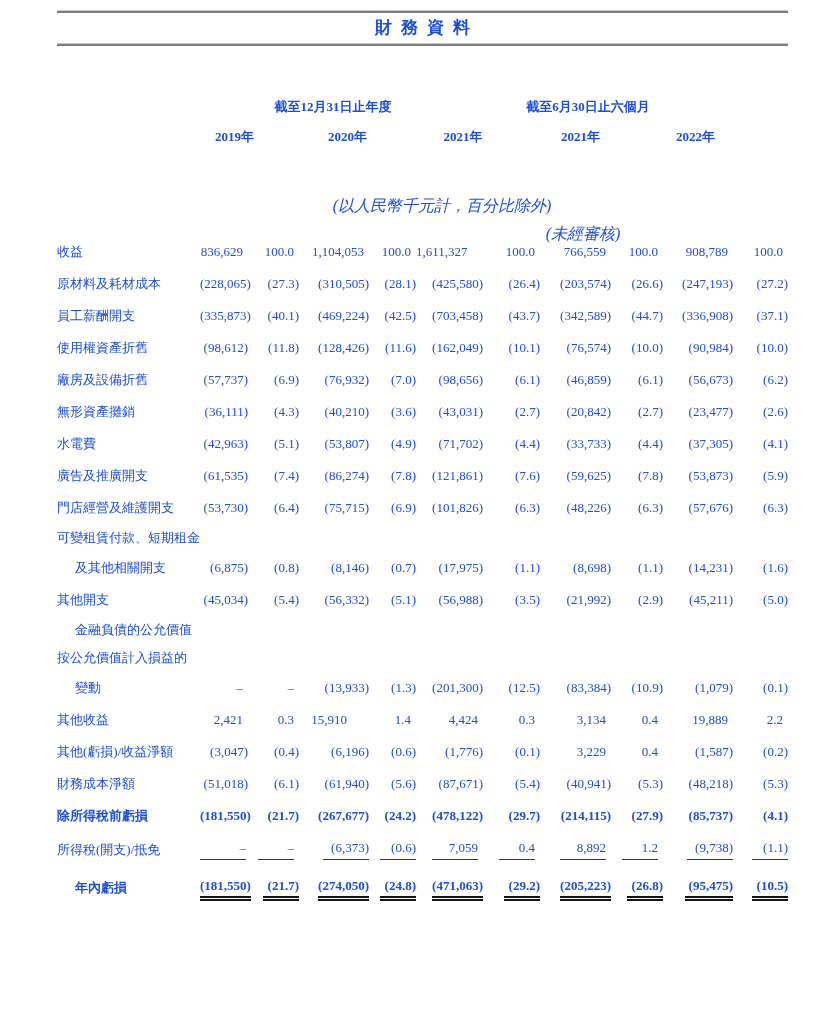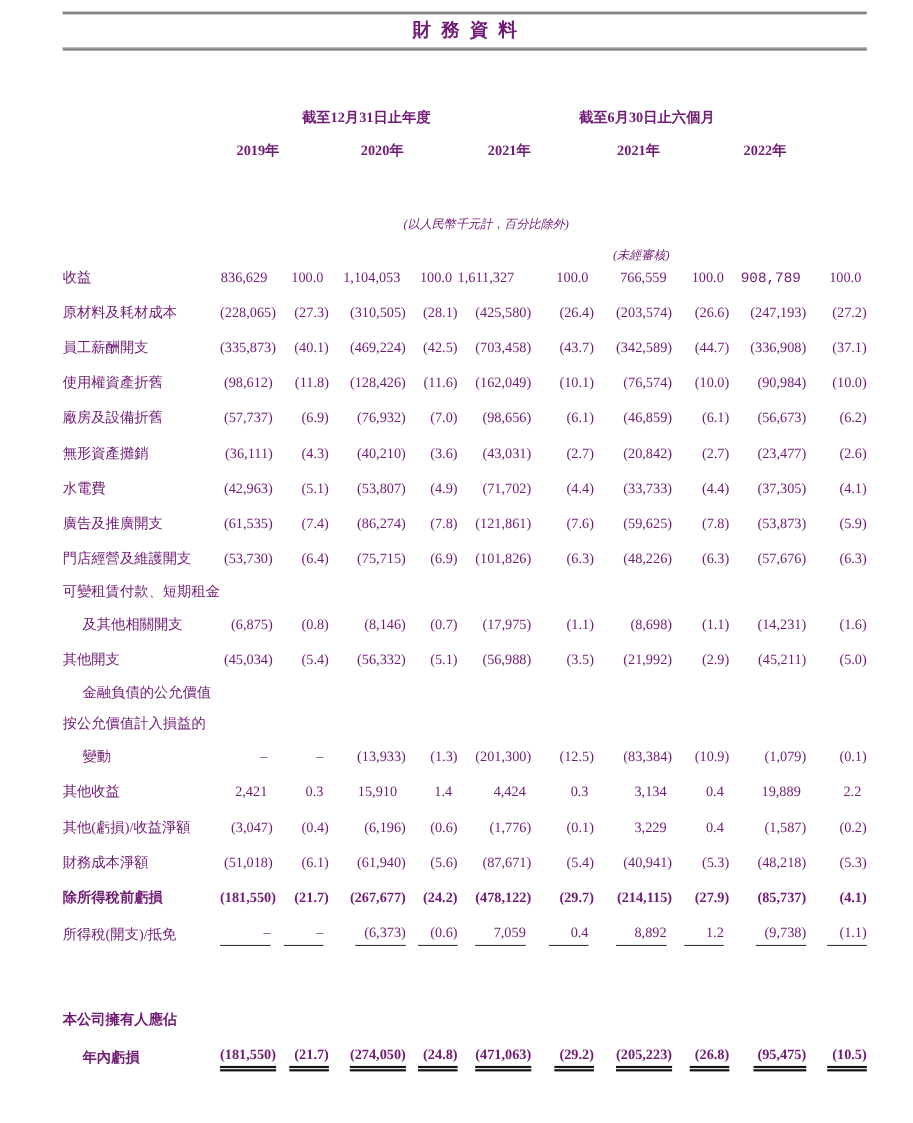--- a/index.html
+++ b/index.html
@@ -1,20 +1,20 @@
 <!DOCTYPE html>
 <html><head>
 <meta charset="utf-8">
 <style>
   html,body{margin:0;padding:0;background:#ffffff;}
   .page{
     width:830px;height:1021px;box-sizing:border-box;
     padding:10px 42px 0 57px;background:#fff;overflow:hidden;
     font-family:"Liberation Serif","DejaVu Serif",serif;
-    color:#701a75;
+    color:#1d4ed8;
   }
   
   .rule{height:2px;background:#7e7e7e;border-top:1px solid #c8c8c8;}
   .title{
     margin:0;height:30px;line-height:30px;text-align:center;
     font-size:17px;font-weight:bold;letter-spacing:9px;text-indent:9px;
   }
   
   .table-wrap{position:relative;margin-top:46px;width:731px;}
   table{table-layout:fixed;width:731px;border-collapse:collapse;}
@@ -33,21 +33,21 @@
   .period{text-align:center;font-weight:bold;}
   .period .p1{position:relative;left:-37px;display:inline-block;}
   .period .p2{position:relative;left:-76px;display:inline-block;}
   .year{text-align:center;font-weight:bold;}
   .year span{position:relative;display:inline-block;}
   .year .y0{left:-15px;text-align:right;}.year .y1{left:-10px;}.year .y2{left:-15px;}
   .year .y3{left:-21px;}.year .y4{left:-30px;}
   .unit{font-style:italic;text-align:center;}
   
   .note{
-    position:absolute;font-style:italic;font-size:11px;white-space:nowrap;
+    position:absolute;font-style:italic;font-size:16px;white-space:nowrap;
     transform:translateX(-50%);
   }
   .note-unit{top:104px;left:385px;}
   .note-unaudited{top:132px;left:526px;}
   
   .sgl{display:inline-block;border-bottom:1px solid #3a3a3a;padding-bottom:3px;text-align:right;}
   .rmb .sgl{min-width:46px;}
   .pct .sgl{min-width:36px;}
   .dbl{display:inline-block;border-bottom:2px solid #151515;padding-bottom:2px;position:relative;text-align:right;}
   .dbl::after{content:"";position:absolute;left:0;right:0;bottom:-5px;height:2px;background:#151515;}
@@ -106,21 +106,21 @@
       <tr>
             <td class="lbl">收益</td>
             <td class="val rmb"><span style="margin-right: 5px;">836,629</span></td>
             <td class="val pct"><span style="margin-right: 5px;">100.0</span></td>
             <td class="val rmb"><span style="margin-right: 5px;">1,104,053</span></td>
             <td class="val pct"><span style="margin-right: 5px;">100.0</span></td>
             <td class="val rmb"><span style="margin-right: 21px;">1,611,327</span></td>
             <td class="val pct"><span style="margin-right: 5px;">100.0</span></td>
             <td class="val rmb"><span style="margin-right: 5px;">766,559</span></td>
             <td class="val pct"><span style="margin-right: 5px;">100.0</span></td>
-            <td class="val rmb"><span style="margin-right: 5px; font-family: Liberation Mono, monospace;">908,789</span></td>
+            <td class="val rmb"><span style="margin-right: 5px;">908,789</span></td>
             <td class="val pct"><span style="margin-right: 5px;">100.0</span></td>
           </tr>
           <tr>
             <td class="lbl">原材料及耗材成本</td>
             <td class="val rmb"><span>(228,065)</span></td>
             <td class="val pct"><span>(27.3)</span></td>
             <td class="val rmb"><span>(310,505)</span></td>
             <td class="val pct"><span>(28.1)</span></td>
             <td class="val rmb"><span>(425,580)</span></td>
             <td class="val pct"><span>(26.4)</span></td>
@@ -295,21 +295,21 @@
             <td class="val pct"><span>(12.5)</span></td>
             <td class="val rmb"><span>(83,384)</span></td>
             <td class="val pct"><span>(10.9)</span></td>
             <td class="val rmb"><span>(1,079)</span></td>
             <td class="val pct"><span>(0.1)</span></td>
           </tr>
           <tr>
             <td class="lbl">其他收益</td>
             <td class="val rmb"><span style="margin-right: 5px;">2,421</span></td>
             <td class="val pct"><span style="margin-right: 5px;">0.3</span></td>
-            <td class="val rmb"><span style="margin-right: 8px;">15,910</span></td>
+            <td class="val rmb"><span style="margin-right: 22px;">15,910</span></td>
             <td class="val pct"><span style="margin-right: 5px;">1.4</span></td>
             <td class="val rmb"><span style="margin-right: 5px;">4,424</span></td>
             <td class="val pct"><span style="margin-right: 5px;">0.3</span></td>
             <td class="val rmb"><span style="margin-right: 5px;">3,134</span></td>
             <td class="val pct"><span style="margin-right: 5px;">0.4</span></td>
             <td class="val rmb"><span style="margin-right: 5px;">19,889</span></td>
             <td class="val pct"><span style="margin-right: 5px;">2.2</span></td>
           </tr>
           <tr>
             <td class="lbl">其他(虧損)/收益淨額</td>
@@ -356,33 +356,20 @@
             <td class="val pct"><span class="sgl" style="margin-right: 5px;">–</span></td>
             <td class="val rmb"><span class="sgl">(6,373)</span></td>
             <td class="val pct"><span class="sgl">(0.6)</span></td>
             <td class="val rmb"><span class="sgl" style="margin-right: 5px;">7,059</span></td>
             <td class="val pct"><span class="sgl" style="margin-right: 5px;">0.4</span></td>
             <td class="val rmb"><span class="sgl" style="margin-right: 5px;">8,892</span></td>
             <td class="val pct"><span class="sgl" style="margin-right: 5px;">1.2</span></td>
             <td class="val rmb"><span class="sgl">(9,738)</span></td>
             <td class="val pct"><span class="sgl">(1.1)</span></td>
           </tr>
-          <tr class="label-only gap-above">
-            <td class="lbl b">本公司擁有人應佔</td>
-            <td class="val rmb b"></td>
-            <td class="val pct b"></td>
-            <td class="val rmb b"></td>
-            <td class="val pct b"></td>
-            <td class="val rmb b"></td>
-            <td class="val pct b"></td>
-            <td class="val rmb b"></td>
-            <td class="val pct b"></td>
-            <td class="val rmb b"></td>
-            <td class="val pct b"></td>
-          </tr>
           <tr class="rule-double">
             <td class="lbl ind b">年內虧損</td>
             <td class="val rmb b"><span class="dbl">(181,550)</span></td>
             <td class="val pct b"><span class="dbl">(21.7)</span></td>
             <td class="val rmb b"><span class="dbl">(274,050)</span></td>
             <td class="val pct b"><span class="dbl">(24.8)</span></td>
             <td class="val rmb b"><span class="dbl">(471,063)</span></td>
             <td class="val pct b"><span class="dbl">(29.2)</span></td>
             <td class="val rmb b"><span class="dbl">(205,223)</span></td>
             <td class="val pct b"><span class="dbl">(26.8)</span></td>

